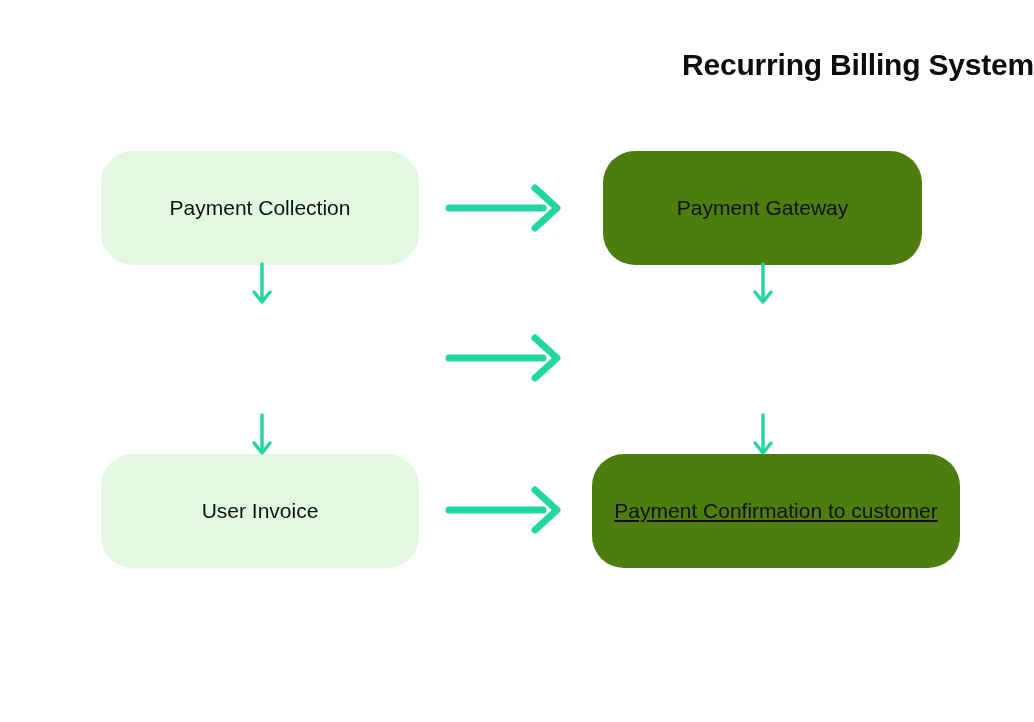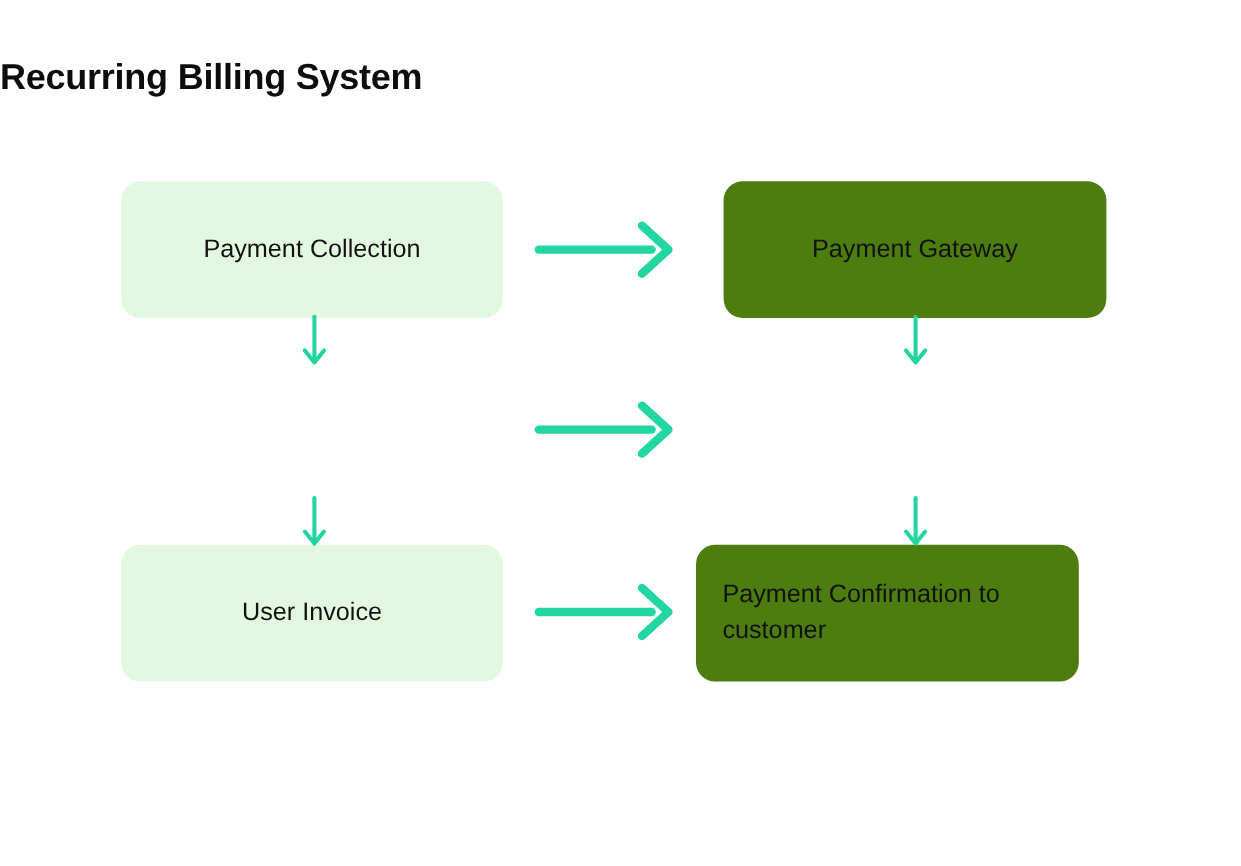--- a/index.html
+++ b/index.html
@@ -21,52 +21,52 @@
     height: 722px;
     background: #ffffff;
   }
 
   
   .diagram-title {
     position: absolute;
     left: 0;
     top: 48px;
     width: 1034px;
-    text-align: left;
+    text-align: right;
     font-size: 30px;
     font-weight: bold;
     letter-spacing: -0.2px;
     color: #0d0d0d;
   }
 
   
   .node {
     position: absolute;
     display: flex;
     align-items: center;
     justify-content: center;
     box-sizing: border-box;
-    border-radius: 16px;
+    border-radius: 32px;
     padding: 2px 22px;
-    text-align: left;
+    text-align: right;
     font-size: 21px;
     line-height: 30px;
     font-weight: 400;
     color: #121212;
   }
   .node.left  { background: #e2f8e1; }
   .node.right { background: #4d7c0f; }
 
   .node-l1 { left: 101px; top: 151px; width: 318px; height: 114px; }
   .node-l2 { left: 101px; top: 302px; width: 318px; height: 112px; }
   .node-l3 { left: 101px; top: 454px; width: 318px; height: 114px; }
 
   .node-r1 { left: 603px; top: 151px; width: 319px; height: 114px; }
   .node-r2 { left: 603px; top: 302px; width: 319px; height: 112px; }
-  .node-r3 { left: 580px; top: 454px; width: 319px; height: 114px; }
+  .node-r3 { left: 592px; top: 454px; width: 368px; height: 114px; text-decoration: underline; }
 
   .node-text { display: block; }
 
   
   .connector {
     position: absolute;
     pointer-events: none;
   }
   .connector.h-arrow { width: 124px; height: 56px; }
   .connector.v-arrow { width: 26px;  height: 46px; }

